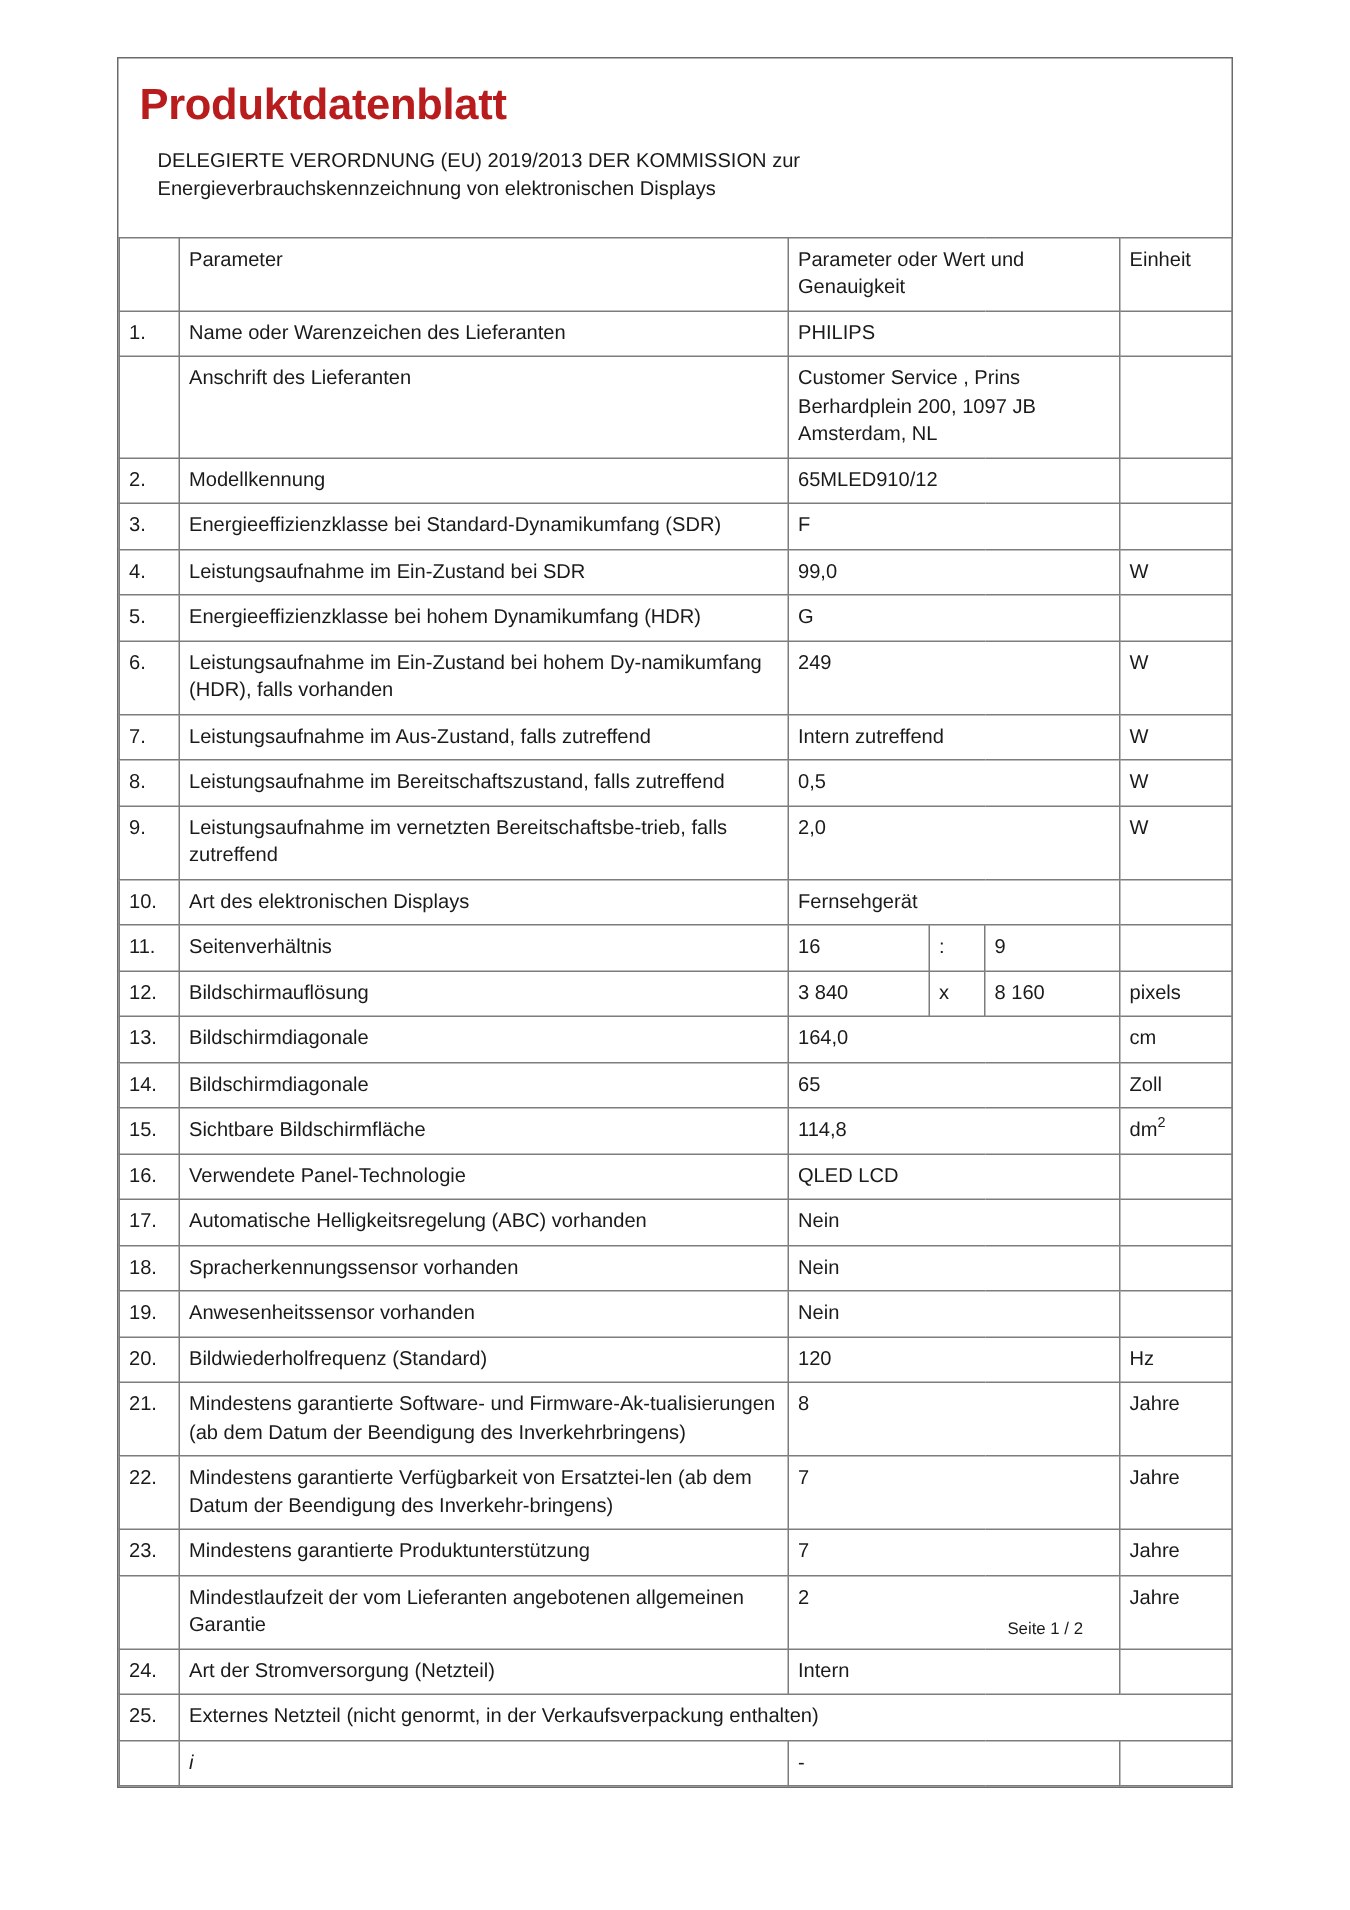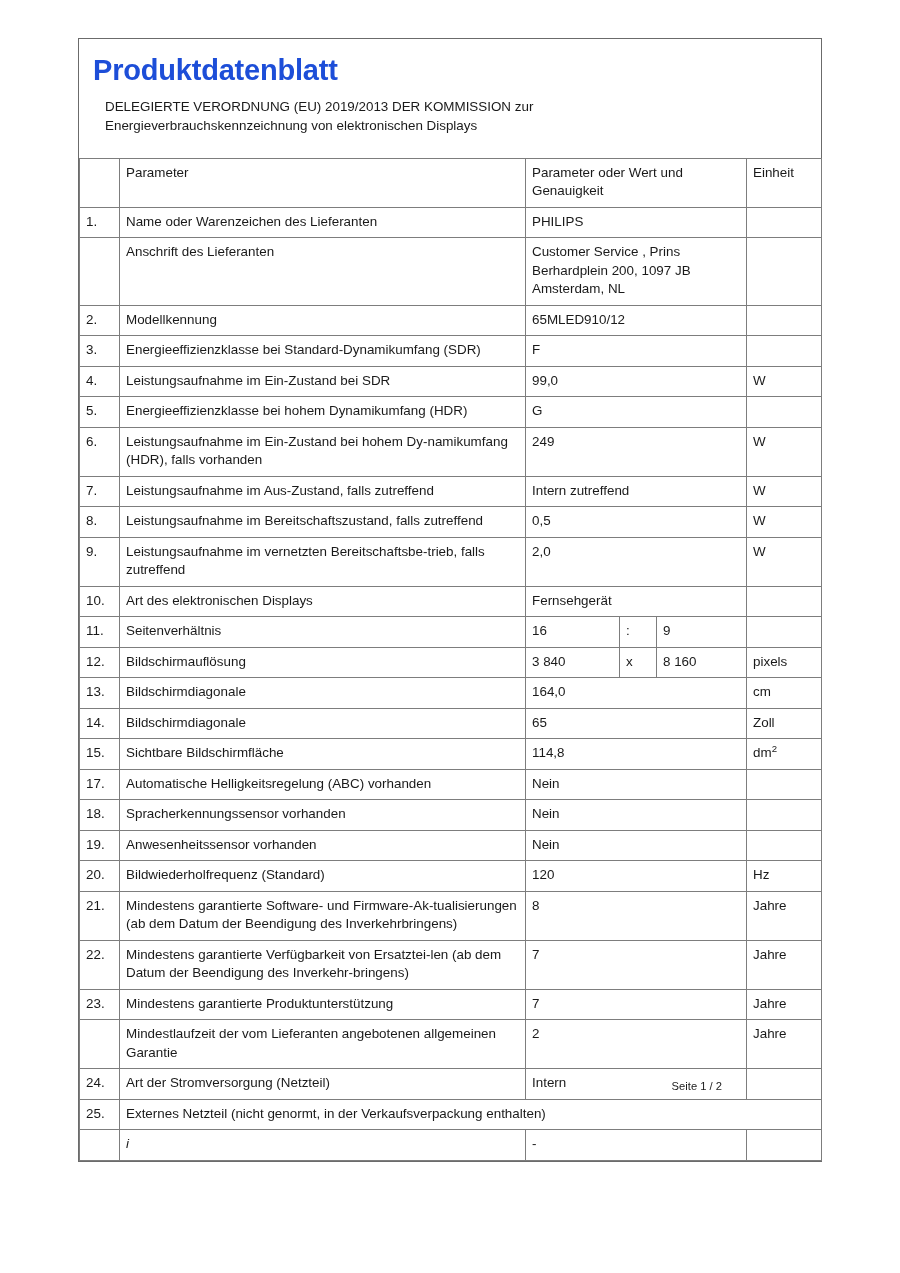--- a/index.html
+++ b/index.html
@@ -135,21 +135,21 @@
   sup { font-size: 0.72em; vertical-align: super; line-height: 0; }
 </style>
 </head>
 <body>
 
 <div class="page">
 
   <div class="sheet">
 
     <div class="header-block">
-      <h1 class="doc-title" style="color: #1d4ed8;">Produktdatenblatt</h1>
+      <h1 class="doc-title" style="color: #b91c1c;">Produktdatenblatt</h1>
       <p class="doc-subtitle">DELEGIERTE VERORDNUNG (EU) 2019/2013 DER KOMMISSION zur Energieverbrauchskennzeichnung von elektronischen Displays</p>
     </div>
 
     <table class="spec">
       <colgroup>
         <col class="c-num">
           <col class="c-param">
           <col class="c-v1">
           <col class="c-v2">
           <col class="c-v3">
@@ -258,20 +258,26 @@
             <td class="val-right" colspan="3">65</td>
             <td class="unit">Zoll</td>
           </tr>
           <tr>
             <td class="num">15.</td>
             <td class="param">Sichtbare Bildschirmfläche</td>
             <td class="val-right" colspan="3">114,8</td>
             <td class="unit">dm<sup>2</sup></td>
           </tr>
           <tr>
+            <td class="num">16.</td>
+            <td class="param">Verwendete Panel-Technologie</td>
+            <td class="val-right" colspan="3">QLED LCD</td>
+            <td class="unit"></td>
+          </tr>
+          <tr>
             <td class="num">17.</td>
             <td class="param">Automatische Helligkeitsregelung (ABC) vorhanden</td>
             <td class="val-right" colspan="3">Nein</td>
             <td class="unit"></td>
           </tr>
           <tr>
             <td class="num">18.</td>
             <td class="param">Spracherkennungssensor vorhanden</td>
             <td class="val-right" colspan="3">Nein</td>
             <td class="unit"></td>

